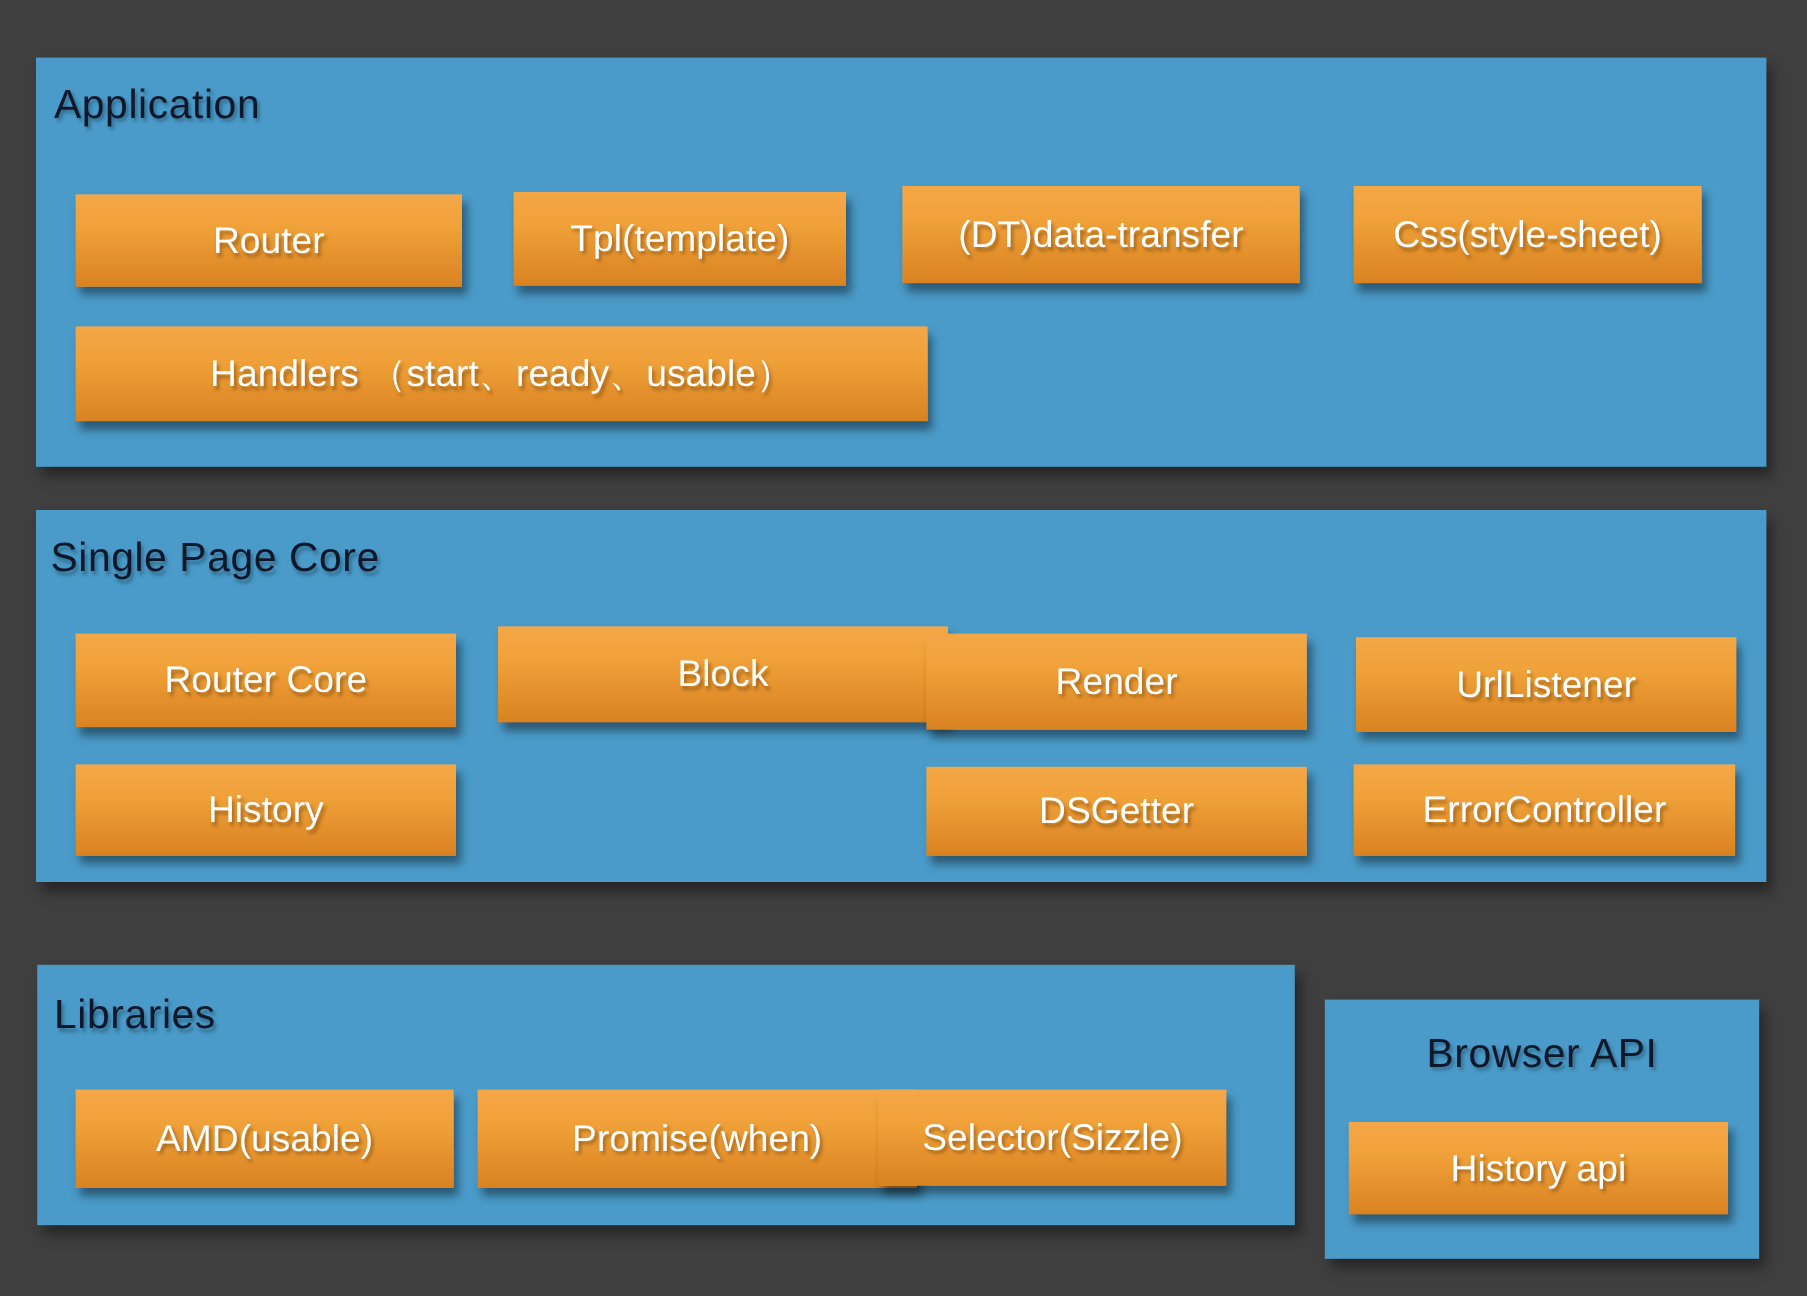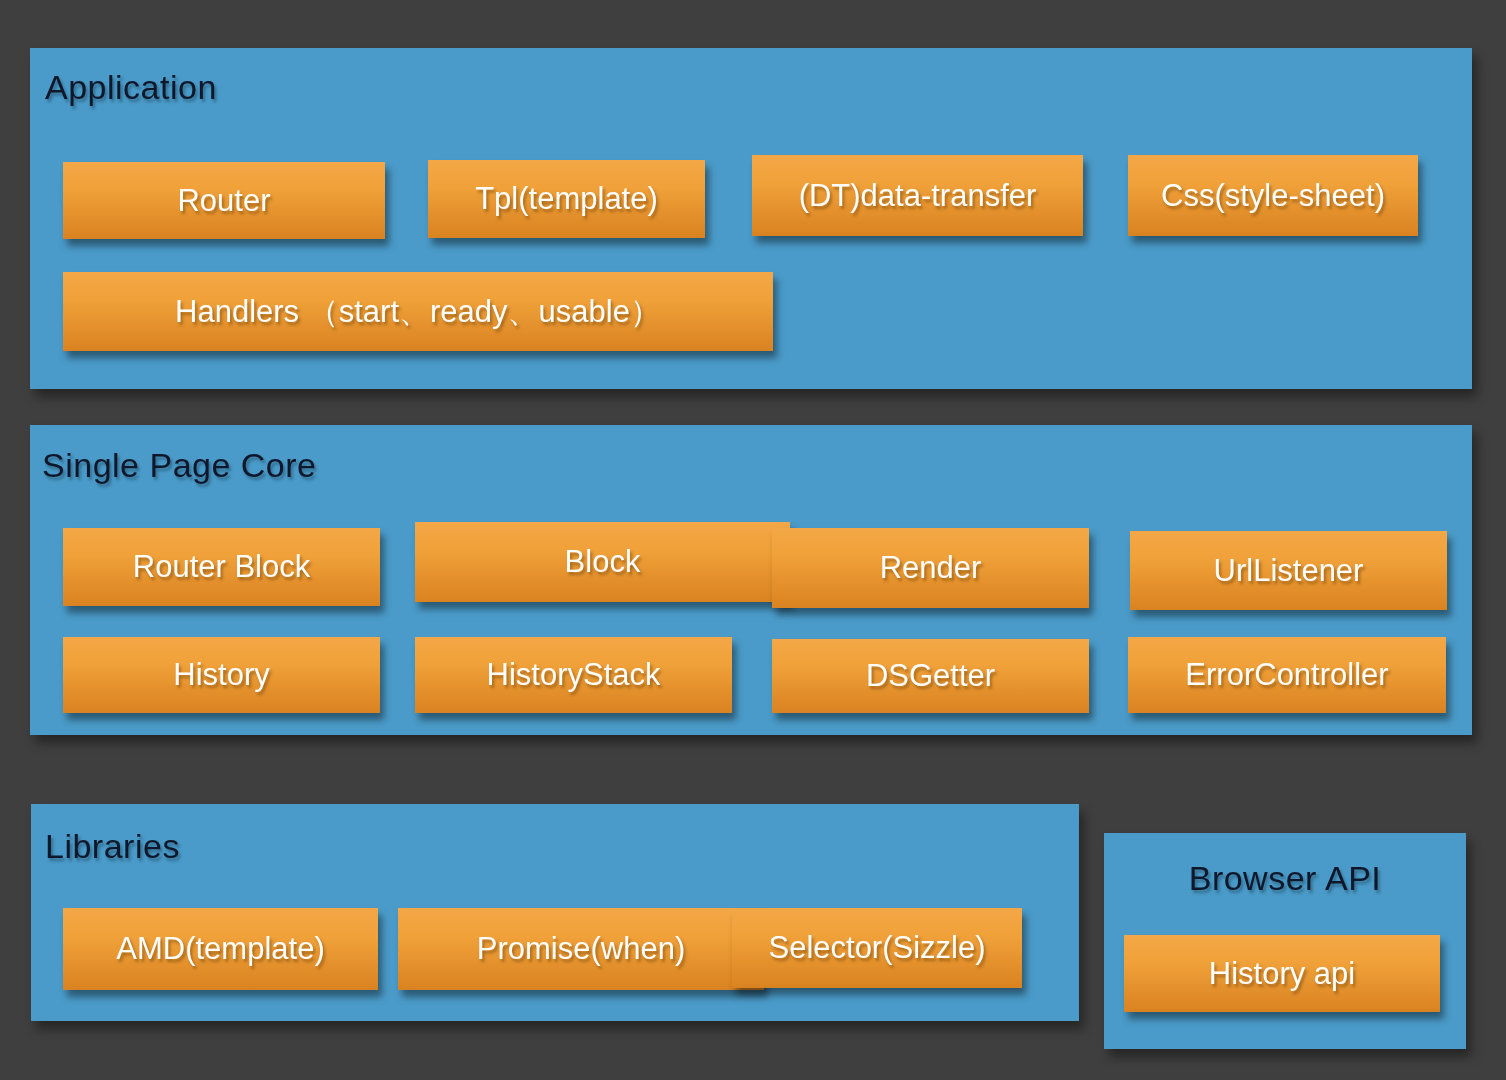--- a/index.html
+++ b/index.html
@@ -84,33 +84,32 @@
     <h2 class="panel-title t-app">Application</h2>
     <div class="box b-router">Router</div>
     <div class="box b-tpl">Tpl(template)</div>
     <div class="box b-dt">(DT)data-transfer</div>
     <div class="box b-css">Css(style-sheet)</div>
     <div class="box b-handlers">Handlers （start、ready、usable）</div>
   </section>
 
   <section class="panel p-spc">
     <h2 class="panel-title t-spc">Single Page Core</h2>
-    <div class="box b-routercore">Router Block</div>
+    <div class="box b-routercore">Router Core</div>
     <div class="box b-block">Block</div>
     <div class="box b-render">Render</div>
     <div class="box b-history">History</div>
     <div class="box b-urllist">UrlListener</div>
-    <div class="box b-histstack">HistoryStack</div>
     <div class="box b-dsgetter">DSGetter</div>
     <div class="box b-errctrl">ErrorController</div>
   </section>
 
   <section class="panel p-lib">
     <h2 class="panel-title t-lib">Libraries</h2>
-    <div class="box b-amd">AMD(template)</div>
+    <div class="box b-amd">AMD(usable)</div>
     <div class="box b-promise">Promise(when)</div>
     <div class="box b-selector">Selector(Sizzle)</div>
   </section>
 
   <section class="panel p-bapi">
     <h2 class="panel-title t-bapi">Browser API</h2>
     <div class="box b-histapi">History api</div>
   </section>
 
 </div>

